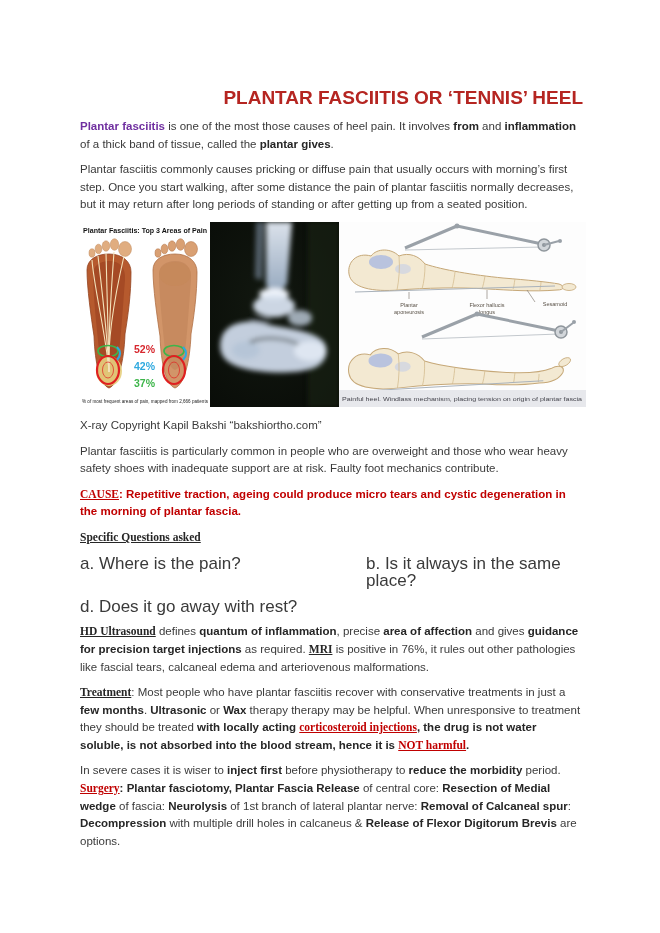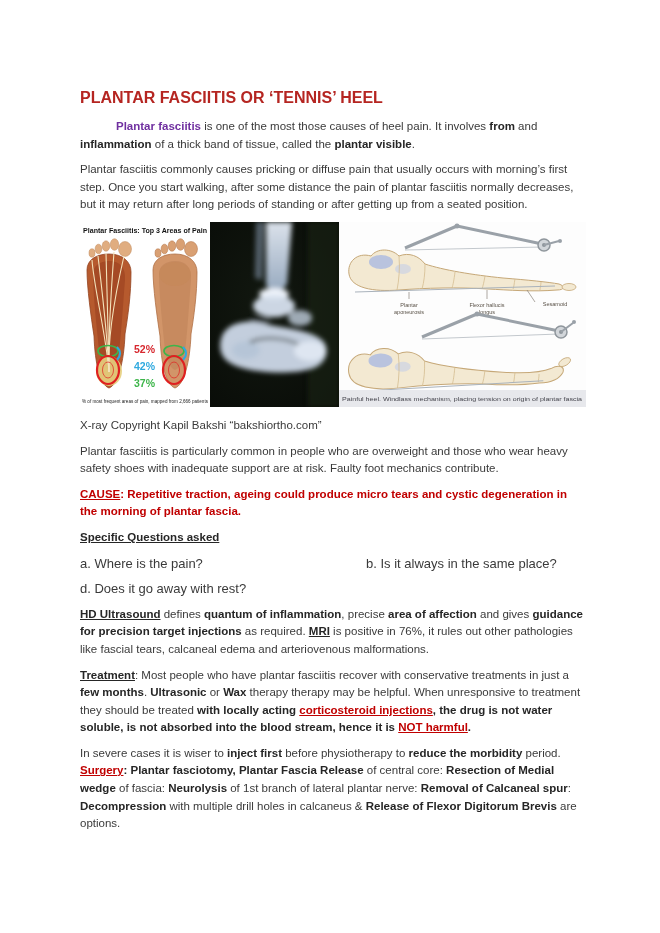--- a/index.html
+++ b/index.html
@@ -6,38 +6,38 @@
   .page{
     position:relative;
     width:660px;height:933px;
     background:#ffffff;
     margin:0 auto;
     font-family:"Liberation Sans", sans-serif;
     overflow:hidden;
   }
   .content{padding:86px 77px 0 80px;}
   h1{
-    font-size:16px;
+    font-size:19px;
     line-height:23px;
     font-weight:700;
-    text-align:left;
+    text-align:right;
     margin:0 0 9px 0;
   }
   p.body{
     font-size:11.5px;
     line-height:17.6px;
     color:#3a3a3a;
     margin:0 0 8px 0;
   }
   .b{font-weight:700;color:#262626;}
-  .u{text-decoration:underline;}
+  .u{text-decoration:underline;font-family:Liberation Serif, serif;}
   .qrow{
     display:grid;
     grid-template-columns:286px 1fr;
-    font-size:13px;
+    font-size:17px;
     line-height:17.6px;
     color:#3a3a3a;
     margin:0 0 8px 0;
   }
   .figure-row{
     display:flex;
     height:185px;
     margin:5px 0 10px 0;
     text-align:right;
   }
@@ -48,21 +48,21 @@
   .panel-windlass{width:247px;}
 </style>
 </head>
 <body>
 
 <div class="page">
   <div class="content">
 
     <h1 style="color: rgb(181, 37, 33);">PLANTAR FASCIITIS OR ‘TENNIS’ HEEL</h1>
 
-    <p class="body"><span class="b" style="color: rgb(112, 48, 160); margin-left: 36px;">Plantar fasciitis</span><span> is one of the most those causes of heel pain. It involves </span><span class="b">from</span><span> and </span><span class="b">inflammation</span><span> of a thick band of tissue, called the </span><span class="b">plantar visible</span><span>.</span></p>
+    <p class="body"><span class="b" style="color: rgb(112, 48, 160);">Plantar fasciitis</span><span> is one of the most those causes of heel pain. It involves </span><span class="b">from</span><span> and </span><span class="b">inflammation</span><span> of a thick band of tissue, called the </span><span class="b">plantar gives</span><span>.</span></p>
 
     <p class="body"><span>Plantar fasciitis commonly causes pricking or diffuse pain that usually occurs with morning’s first step. Once you start walking, after some distance the pain of plantar fasciitis normally decreases, but it may return after long periods of standing or after getting up from a seated position.</span></p>
 
     <div class="figure-row">
 
       <div class="panel panel-painmap">
         <svg width="130" height="185" viewBox="0 0 130 185">
           <rect width="130" height="185" fill="#ffffff"></rect>
           <text x="65" y="11" text-anchor="middle" font-size="7" font-weight="bold" fill="#141414" textLength="124" lengthAdjust="spacingAndGlyphs">Plantar Fasciitis: Top 3 Areas of Pain</text>
 

